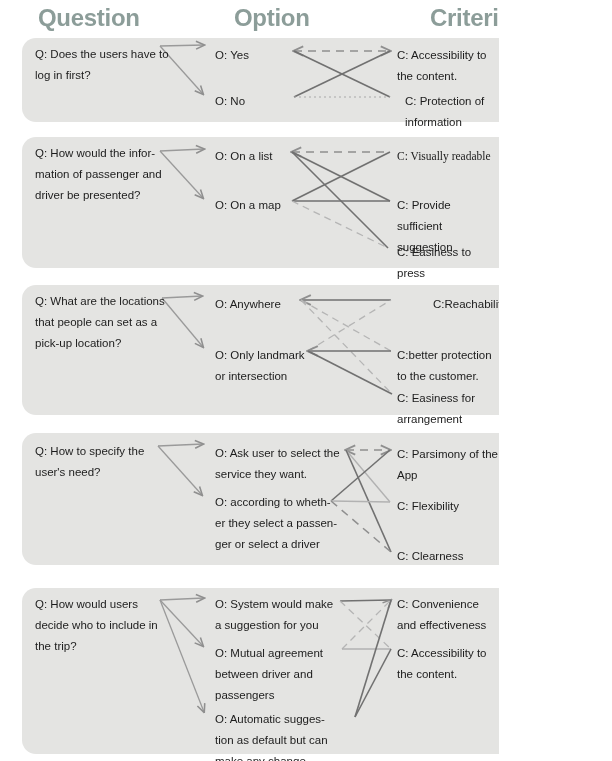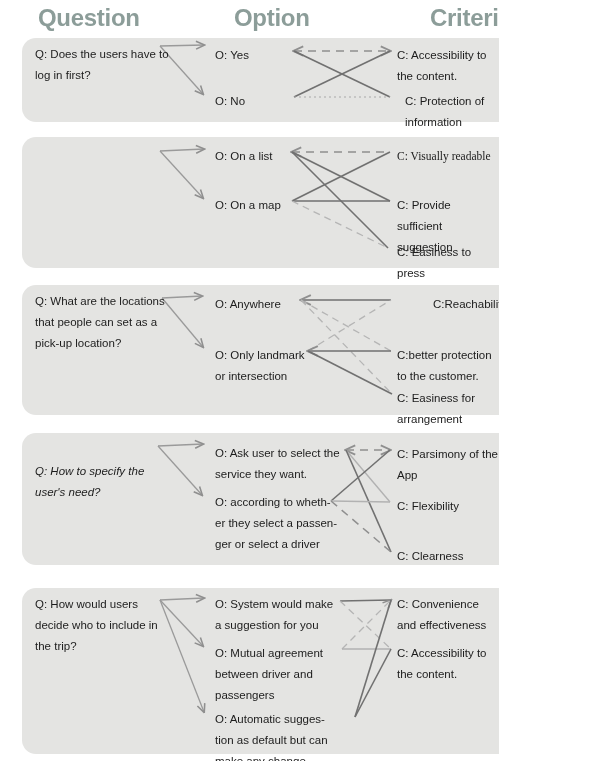--- a/index.html
+++ b/index.html
@@ -69,35 +69,38 @@
       <line x1="342" y1="649" x2="391" y2="649" stroke="#B2B2B2" stroke-width="1.4"></line>
       <line x1="355" y1="717" x2="391" y2="600" stroke="#717171" stroke-width="1.6"></line>
       <line x1="355" y1="717" x2="391" y2="649" stroke="#717171" stroke-width="1.6"></line>
     </svg>
 <div class="q" style="left: 35px; top: 44px;">Q: Does the users have to
 log in first?</div>
     <div class="o" style="left: 215px; top: 45px;">O: Yes</div>
     <div class="o" style="left: 215px; top: 91px;">O: No</div>
     <div class="c" style="left: 397px; top: 45px;">C: Accessibility to the content.</div>
     <div class="c" style="left: 397px; top: 91px; margin-left: 8px;">C: Protection of information</div>
+    <div class="q" style="left: 35px; top: 143px;">Q: How would the infor-
+mation of passenger and
+driver be presented?</div>
     <div class="o" style="left: 215px; top: 146px;">O: On a list</div>
     <div class="o" style="left: 215px; top: 195px;">O: On a map</div>
     <div class="c" style="left: 397px; top: 146px; font-family: Liberation Serif, serif;">C: Visually readable</div>
     <div class="c" style="left: 397px; top: 195px;">C: Provide sufficient suggestion</div>
     <div class="c" style="left: 397px; top: 242px;">C: Easiness to press</div>
     <div class="q" style="left: 35px; top: 291px;">Q: What are the locations
 that people can set as a
 pick-up location?</div>
     <div class="o" style="left: 215px; top: 294px;">O: Anywhere</div>
     <div class="o" style="left: 215px; top: 345px;">O: Only landmark
 or intersection</div>
     <div class="c" style="left: 397px; top: 294px; margin-left: 36px;">C:Reachability</div>
     <div class="c" style="left: 397px; top: 345px;">C:better protection to the customer.</div>
     <div class="c" style="left: 397px; top: 388px;">C: Easiness for arrangement</div>
-    <div class="q" style="left: 35px; top: 461px; font-style: italic;">Q: How to specify the
+    <div class="q" style="left: 35px; top: 441px;">Q: How to specify the
 user's need?</div>
     <div class="o" style="left: 215px; top: 443px;">O: Ask user to select the
 service they want.</div>
     <div class="o" style="left: 215px; top: 492px;">O: according to wheth-
 er they select a passen-
 ger or select a driver</div>
     <div class="c" style="left: 397px; top: 444px;">C: Parsimony of the App</div>
     <div class="c" style="left: 397px; top: 496px;">C: Flexibility</div>
     <div class="c" style="left: 397px; top: 546px;">C: Clearness</div>
     <div class="q" style="left: 35px; top: 594px;">Q: How would users

